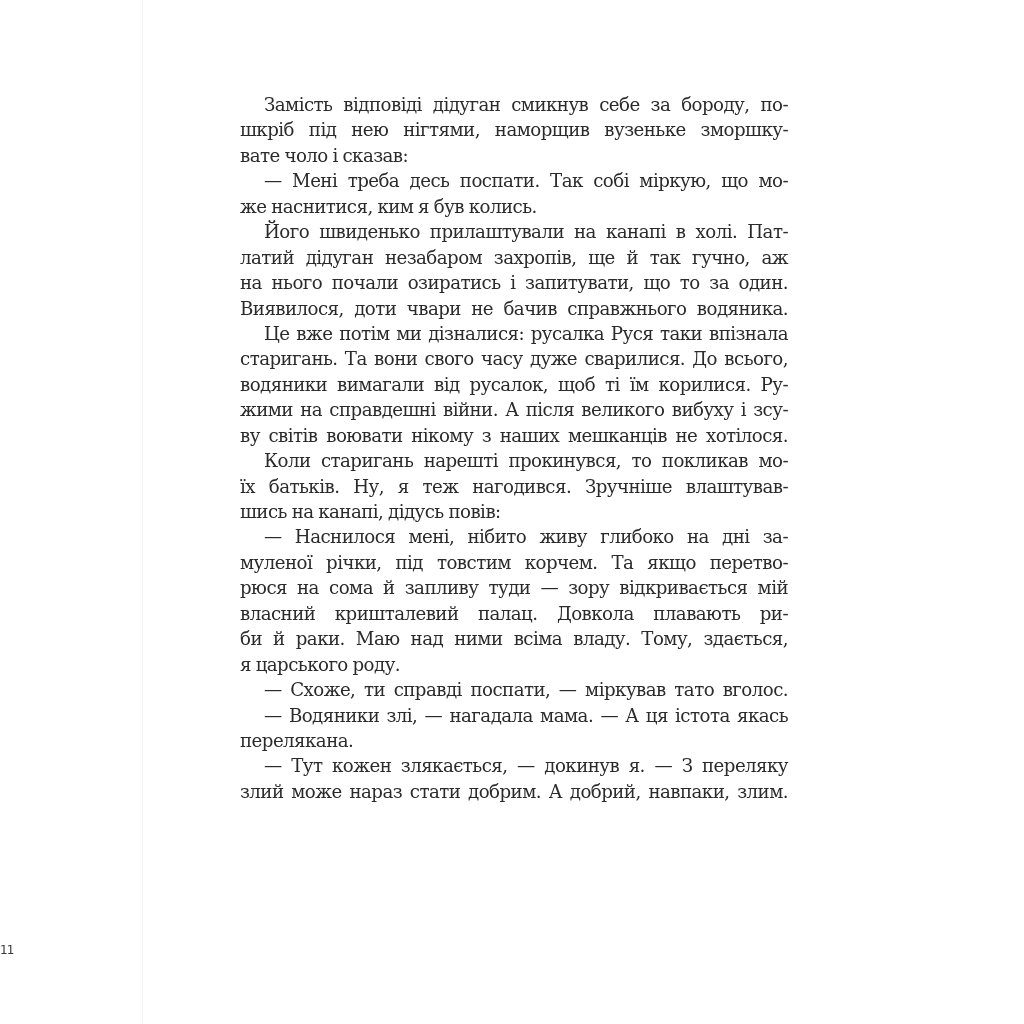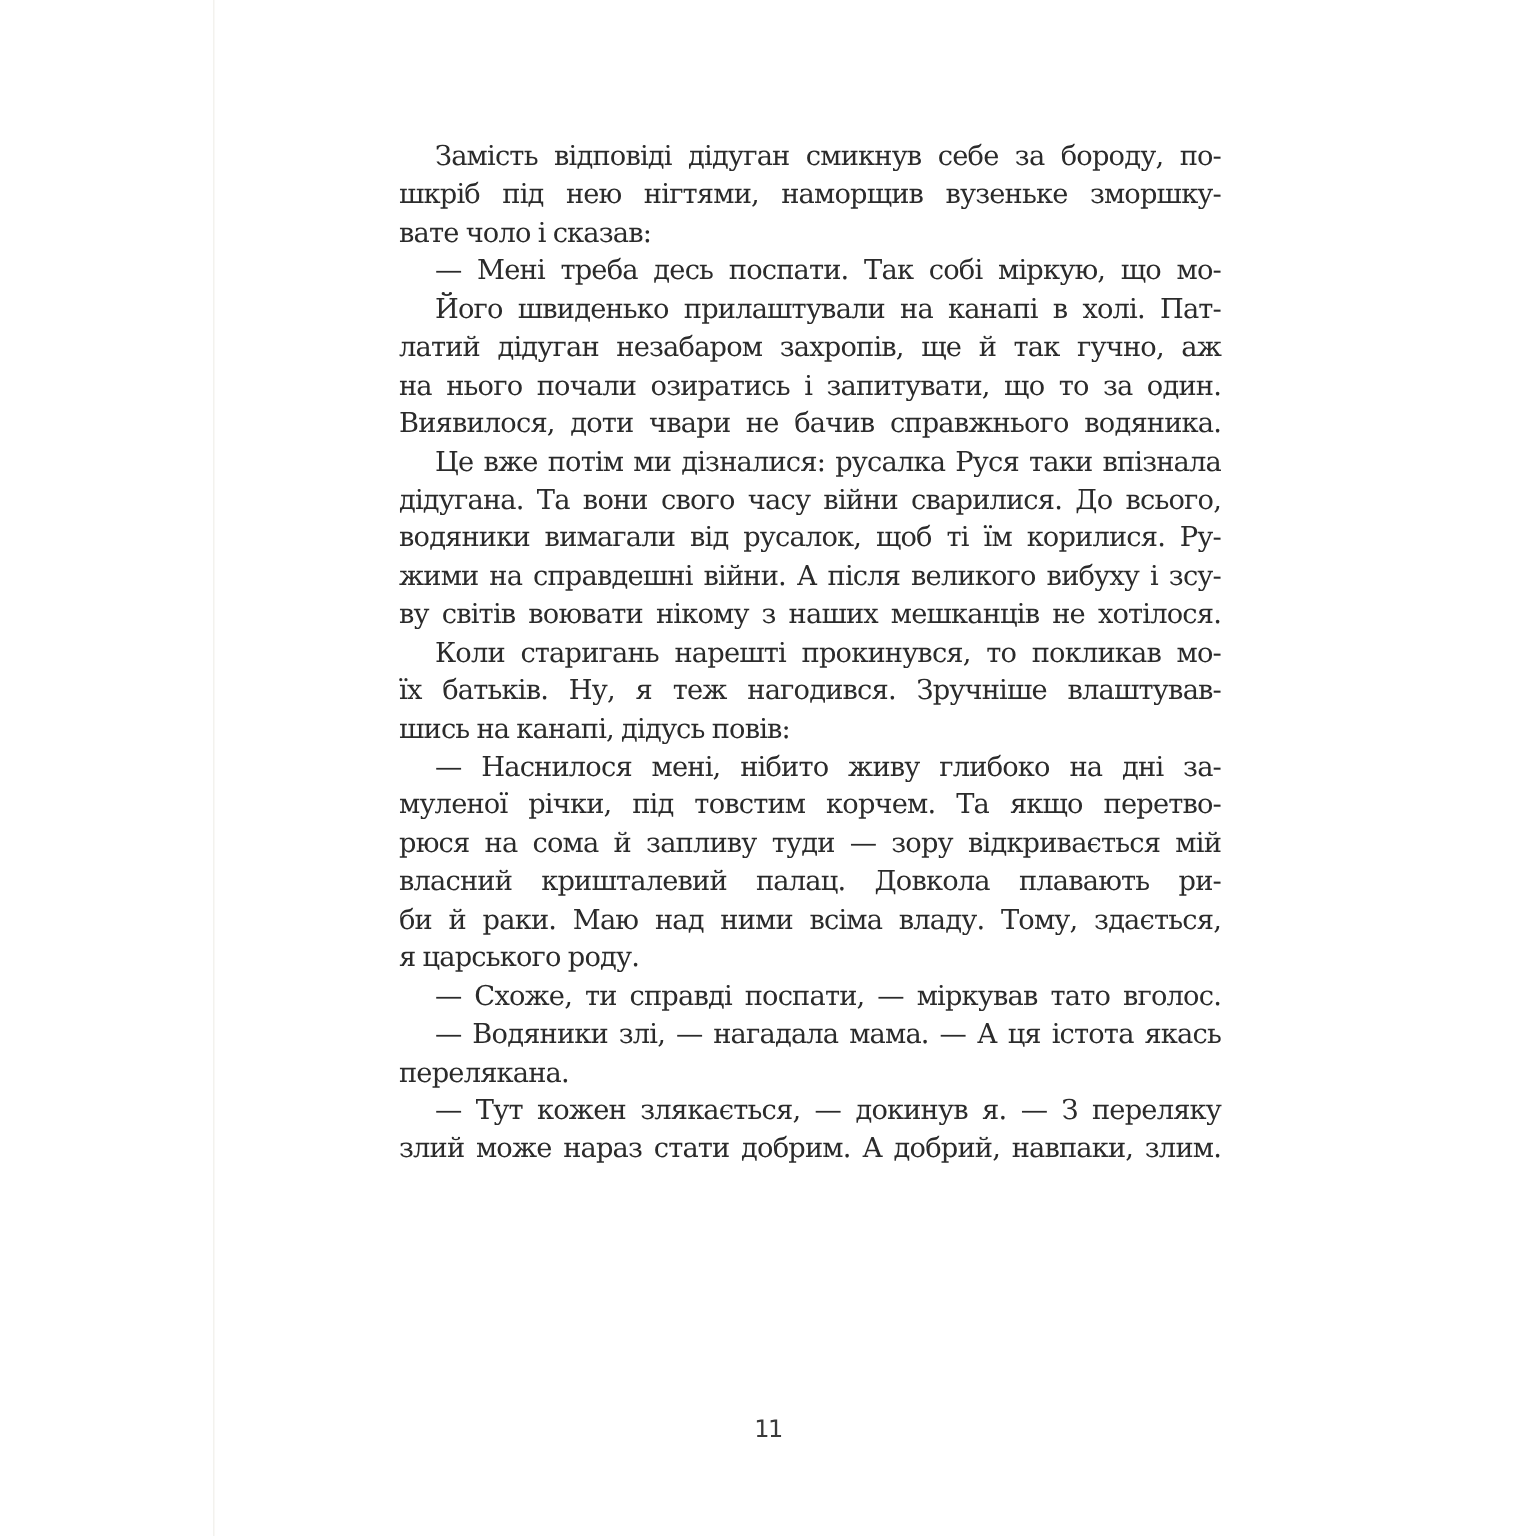--- a/index.html
+++ b/index.html
@@ -30,65 +30,65 @@
     position: absolute;
     left: 240px;
     top: 92px;
     width: 548px;
     font-family: "DejaVu Serif", "Liberation Serif", serif;
     font-size: 18.2px;
     line-height: 25.45px;
     color: #2b2b2b;
     letter-spacing: -0.55px;
     word-spacing: -0.5px;
-    margin-left: 26px;
   }
   .line {
     display: block;
     white-space: nowrap;
     text-align: justify;
     text-align-last: justify;
     height: 25.45px;
     overflow: visible;
   }
   .line.indent {
     padding-left: 24px;
   }
   .line.last {
     text-align-last: left;
   }
   .page-number {
     position: absolute;
     left: 0;
     width: 1024px;
     top: 943px;
-    text-align: center;
+    text-align: left;
     font-family: "DejaVu Sans", "Liberation Sans", sans-serif;
-    font-size: 16px;
+    font-size: 12px;
     color: #3a3a3a;
     letter-spacing: -1px;
   }
 </style>
 </head>
 <body>
 
 <div class="page">
   <div class="page-edge"></div>
 
   <div class="text-block">
     <span class="line indent">Замість відповіді дідуган смикнув себе за бороду, по-</span>
     <span class="line">шкріб під нею нігтями, наморщив вузеньке зморшку-</span>
     <span class="line last">вате чоло і сказав:</span>
     <span class="line indent">— Мені треба десь поспати. Так собі міркую, що мо-</span>
+    <span class="line last">же наснитися, ким я був колись.</span>
     <span class="line indent">Його швиденько прилаштували на канапі в холі. Пат-</span>
     <span class="line">латий дідуган незабаром захропів, ще й так гучно, аж</span>
     <span class="line">на нього почали озиратись і запитувати, що то за один.</span>
     <span class="line">Виявилося, доти чвари не бачив справжнього водяника.</span>
     <span class="line indent">Це вже потім ми дізналися: русалка Руся таки впізнала</span>
-    <span class="line">дідугана. Та вони свого часу війни сварилися. До всього,</span>
+    <span class="line">старигань. Та вони свого часу дуже сварилися. До всього,</span>
     <span class="line">водяники вимагали від русалок, щоб ті їм корилися. Ру-</span>
     <span class="line">жими на справдешні війни. А після великого вибуху і зсу-</span>
     <span class="line">ву світів воювати нікому з наших мешканців не хотілося.</span>
     <span class="line indent">Коли старигань нарешті прокинувся, то покликав мо-</span>
     <span class="line">їх батьків. Ну, я теж нагодився. Зручніше влаштував-</span>
     <span class="line last">шись на канапі, дідусь повів:</span>
     <span class="line indent">— Наснилося мені, нібито живу глибоко на дні за-</span>
     <span class="line">муленої річки, під товстим корчем. Та якщо перетво-</span>
     <span class="line">рюся на сома й запливу туди — зору відкривається мій</span>
     <span class="line">власний кришталевий палац. Довкола плавають ри-</span>

